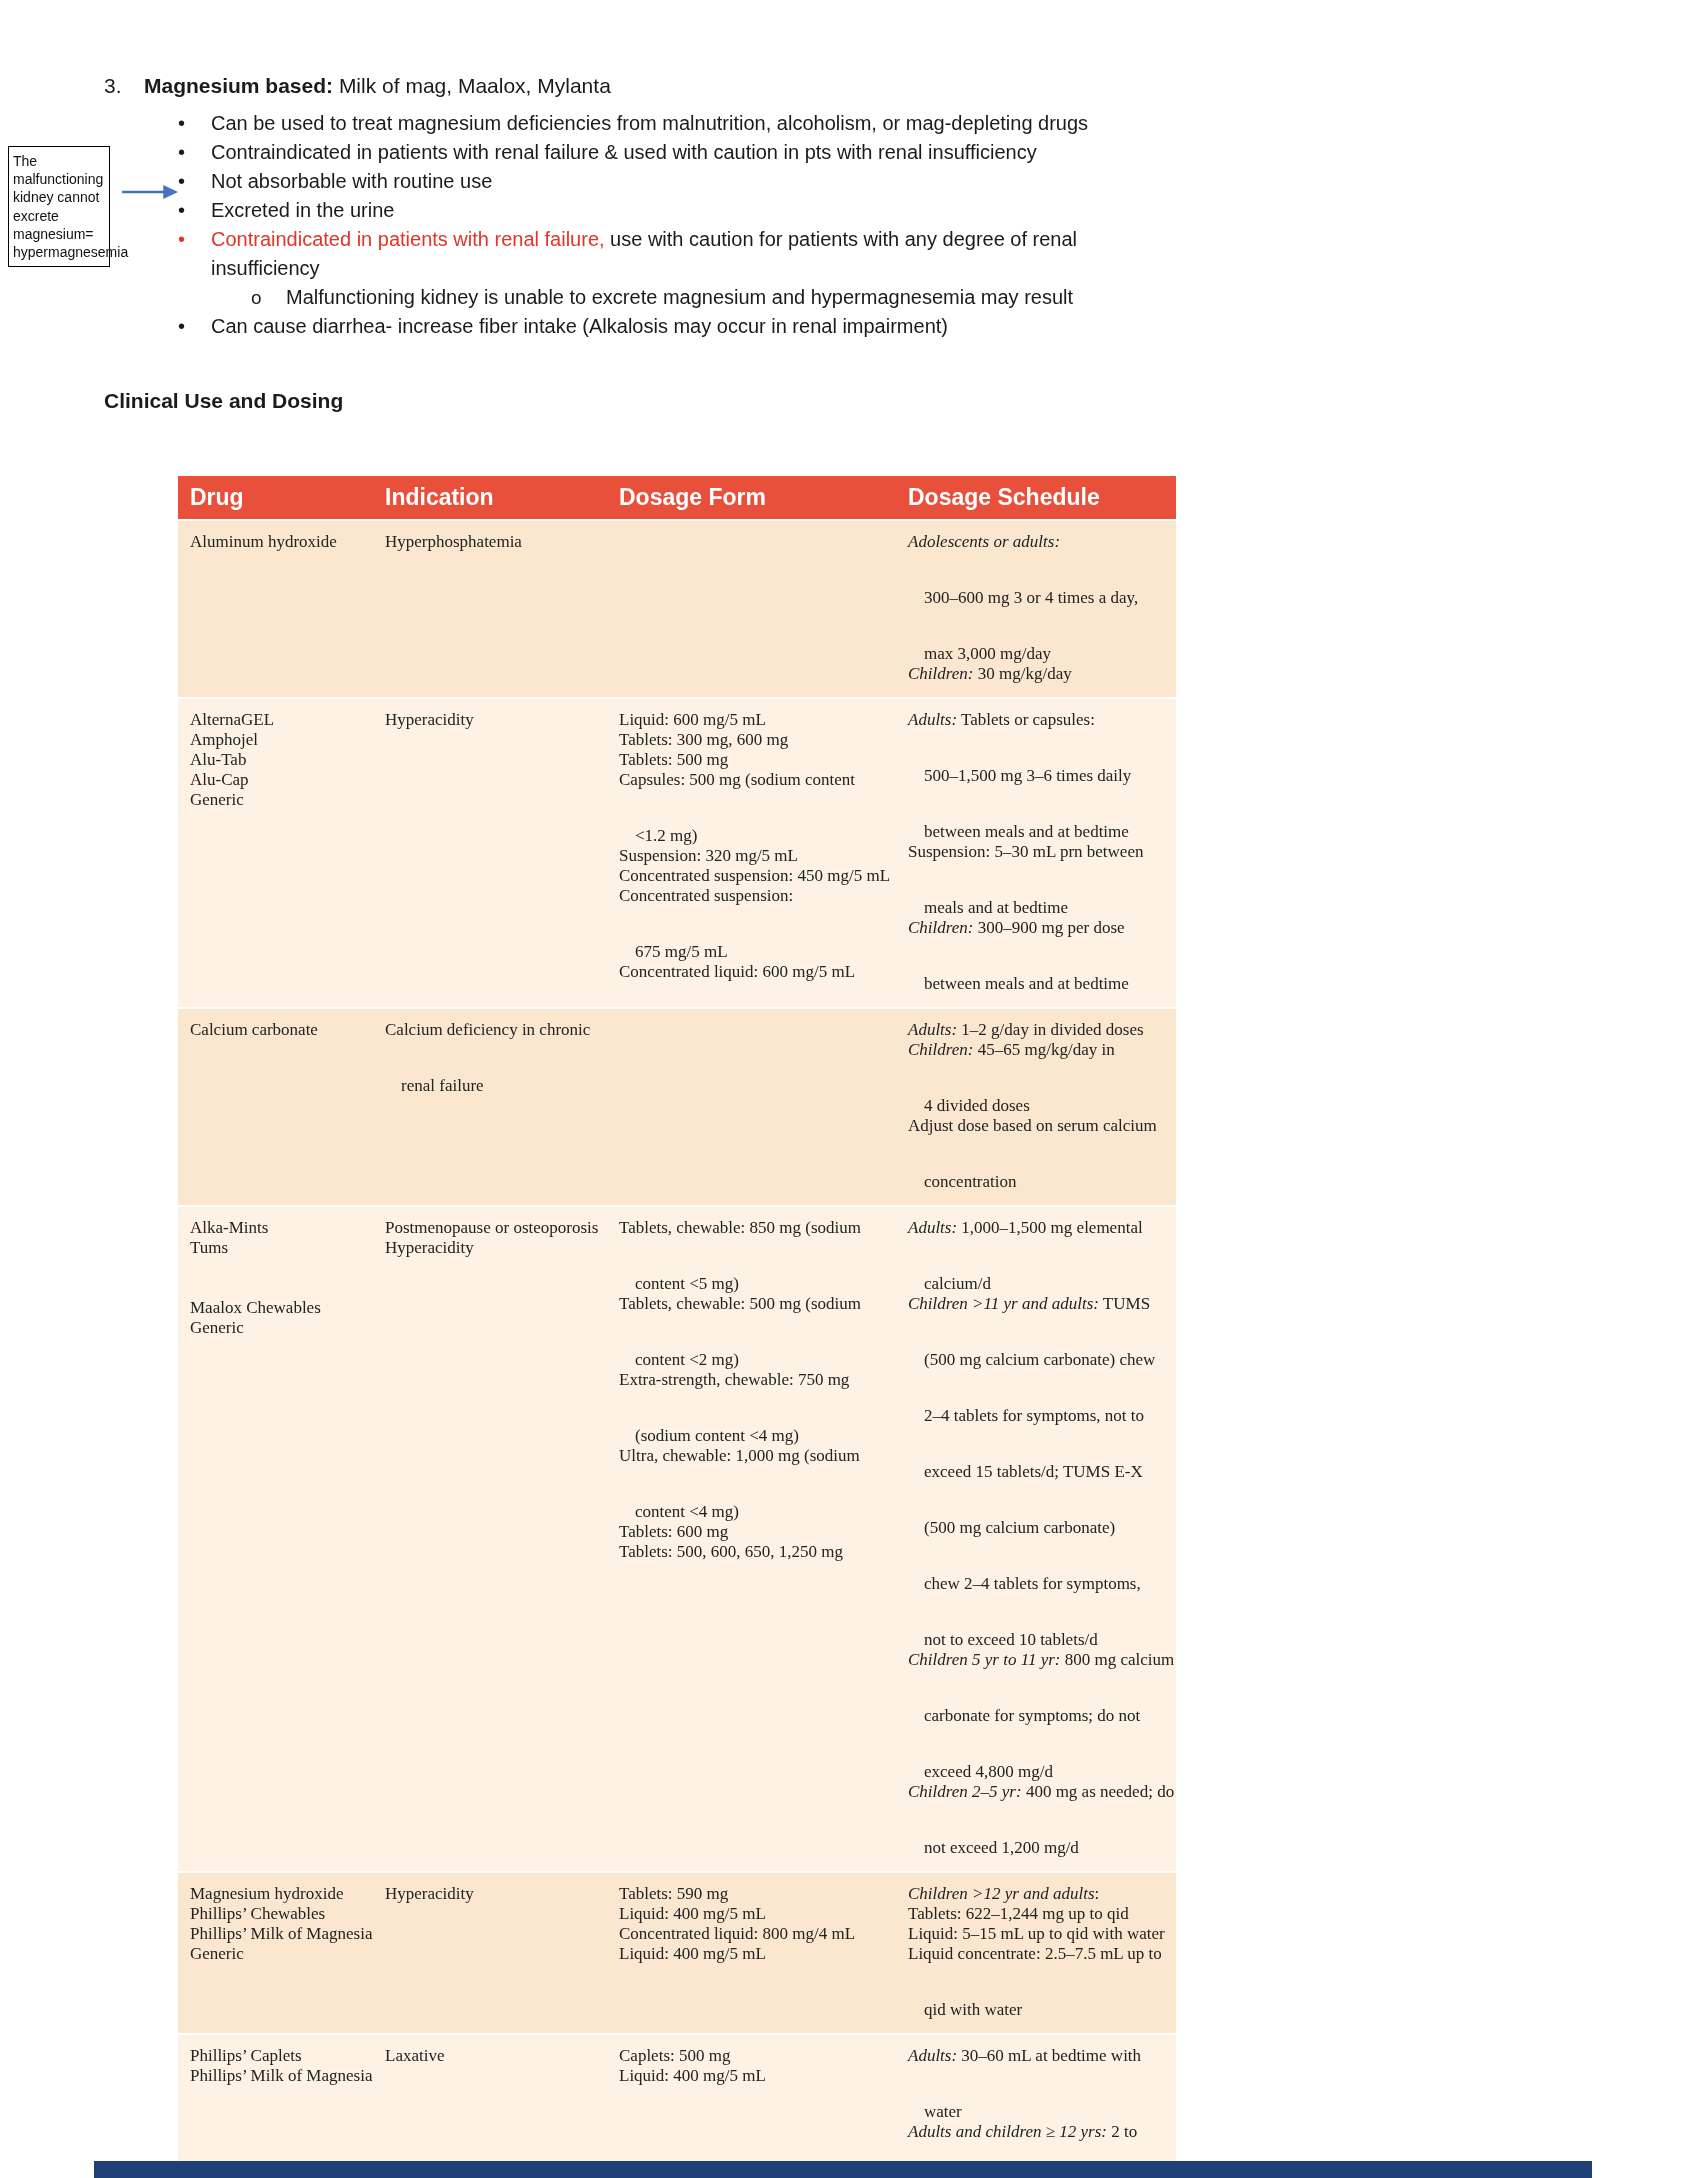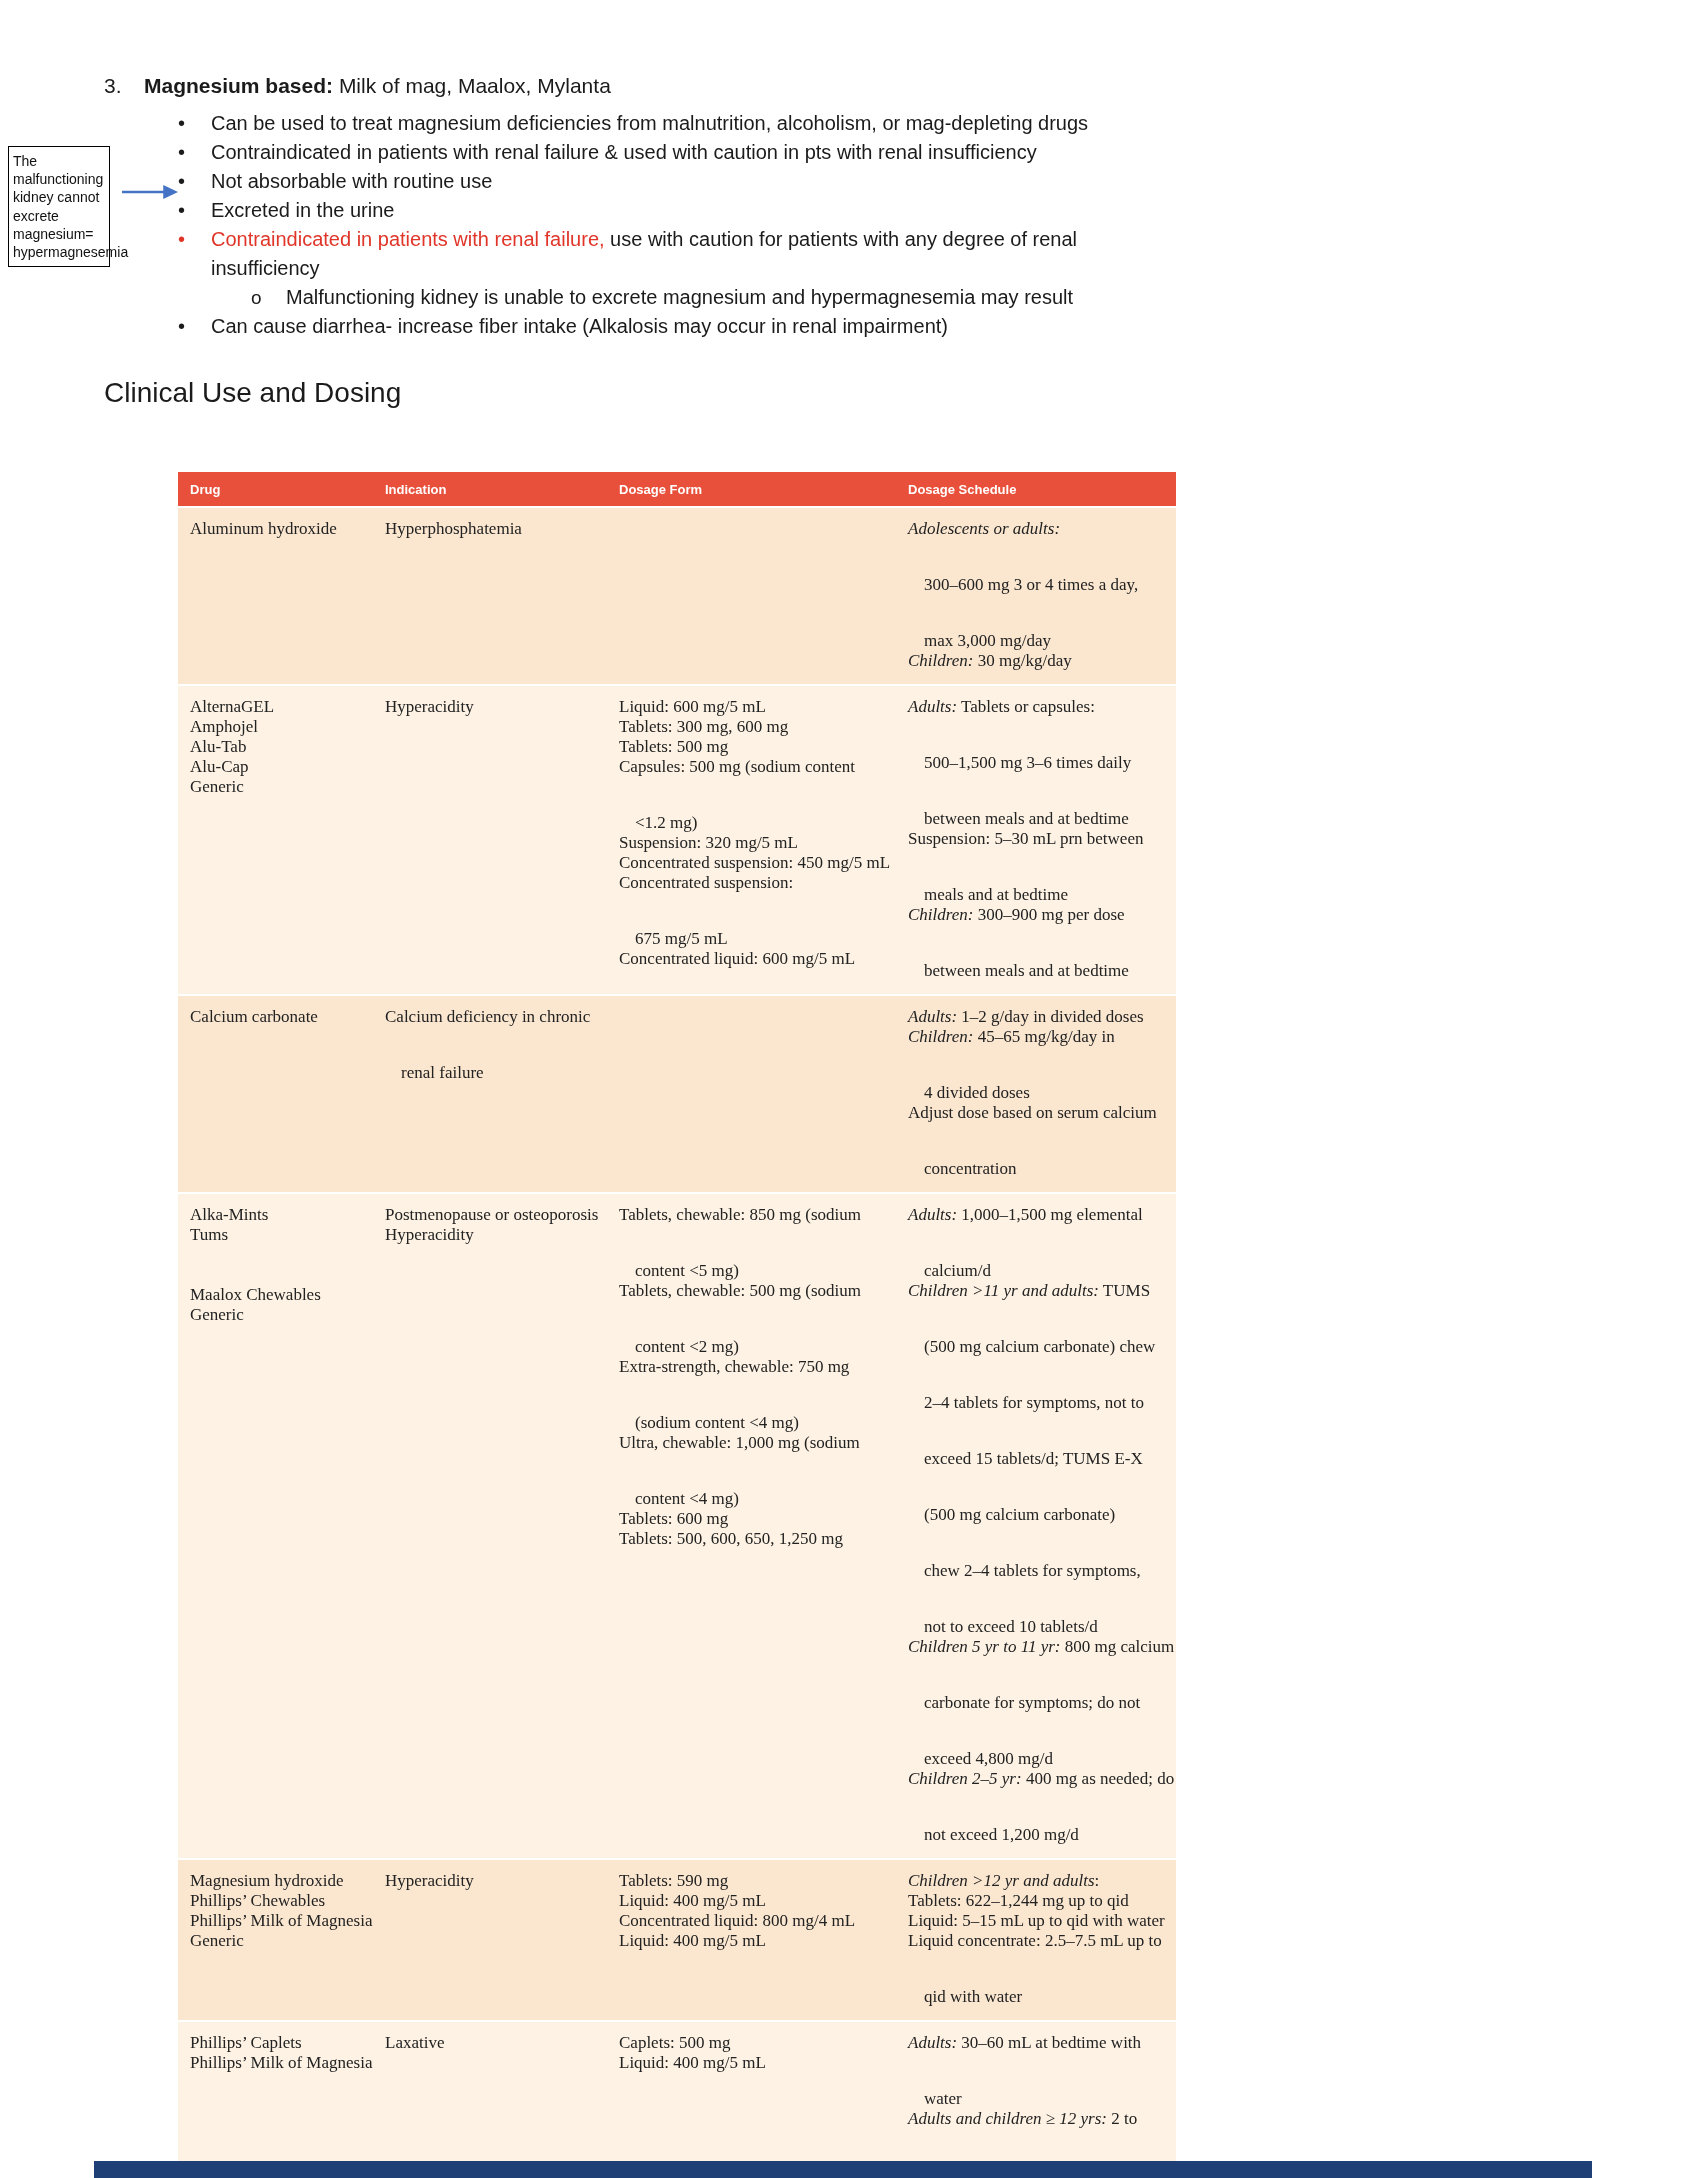--- a/index.html
+++ b/index.html
@@ -22,31 +22,31 @@
   .heading .num { width:40px; flex:none; }
   .heading b { font-weight:bold; }
 
   .bullets { margin-top:9px; width:1094px; }
   .b-row { display:flex; line-height:29px; font-size:20px; }
   .b-row .marker { width:33px; flex:none; margin-left:74px; }
   .b-row .txt { max-width:980px; }
   .b-row.sub .marker { width:35px; margin-left:147px; font-size:19px; }
   .red { color:#e03528; }
 
-  .section-title { margin-top:36px; font-size:28px; font-weight:normal; }
+  .section-title { margin-top:48px; font-size:21px; font-weight:bold; }
 
   
   .tbl-wrap { margin-top:63px; margin-left:74px; }
   table.dosing {
     border-collapse:collapse; width:998px; table-layout:fixed;
     font-family:"Liberation Serif", serif; font-size:17px; color:#222;
   }
   table.dosing th {
     background:var(--table-header-bg,#e8503b); color:#fff;
-    font-family:"Liberation Sans", sans-serif; font-size:13px; font-weight:bold;
+    font-family:"Liberation Sans", sans-serif; font-size:23px; font-weight:bold;
     text-align:left; padding:8px 10px 8px 12px; height:18px;
   }
   table.dosing td {
     vertical-align:top; padding:11px 10px 13px 12px;
     border-top:2px solid #fff;
   }
   tr.shade-a td { background:var(--row-shade-a,#fbe7d0); }
   tr.shade-b td { background:var(--row-shade-b,#fdf2e3); }
   .ln { line-height:20px; white-space:nowrap; }
   .ln.ind { padding-left:16px;margin-top:36px; }

